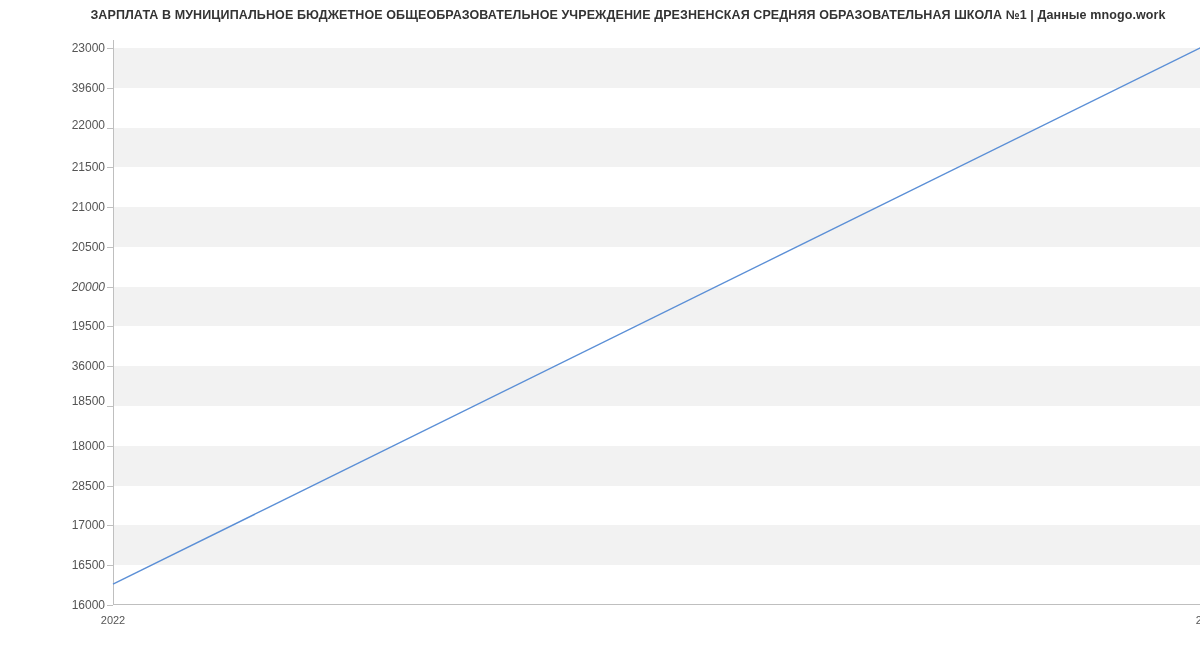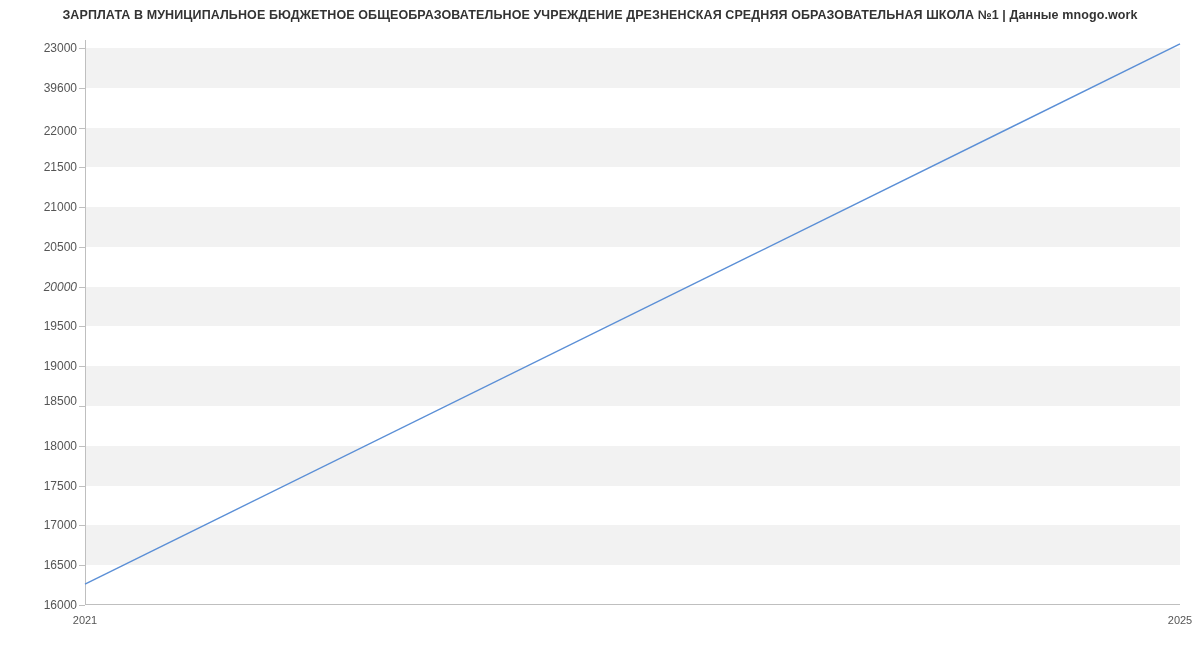--- a/index.html
+++ b/index.html
@@ -7,20 +7,21 @@
     padding: 0;
     background: #ffffff;
     font-family: Verdana, Geneva, sans-serif;
     color: #333333;
   }
   .chart-wrap {
     position: relative;
     width: 972px;
     height: 650px;
     box-sizing: border-box;
+    margin-left: 28px;
   }
   .title {
     position: absolute;
     top: 8px;
     left: 0;
     width: 1200px;
     text-align: center;
     font-size: 12.5px;
     font-weight: 600;
     color: #333333;
@@ -103,40 +104,40 @@
     <div class="y-axis-line"></div>
     <svg class="line-layer" id="line-layer" viewBox="0 0 1095 565" preserveAspectRatio="none">
         <path d="M0 545.1056338028169 L1095 3.978873239436666" fill="none" stroke="#5b8fd6" stroke-width="1.4"></path>
       </svg>
   <div class="y-tick-label" style="top: 565px;">16000</div>
       <div class="y-tick-mark" style="top: 565px;"></div>
       <div class="y-tick-label" style="top: 525.211px;">16500</div>
       <div class="y-tick-mark" style="top: 525.211px;"></div>
       <div class="y-tick-label" style="top: 485.423px;">17000</div>
       <div class="y-tick-mark" style="top: 485.423px;"></div>
-      <div class="y-tick-label" style="top: 445.634px;">17500</div>
+      <div class="y-tick-label" style="top: 445.634px;">28500</div>
       <div class="y-tick-mark" style="top: 445.634px;"></div>
       <div class="y-tick-label" style="top: 405.845px;">18000</div>
       <div class="y-tick-mark" style="top: 405.845px;"></div>
       <div class="y-tick-label" style="top: 361px;">18500</div>
       <div class="y-tick-mark" style="top: 366.056px;"></div>
-      <div class="y-tick-label" style="top: 326.268px;">19000</div>
+      <div class="y-tick-label" style="top: 326.268px;">36000</div>
       <div class="y-tick-mark" style="top: 326.268px;"></div>
       <div class="y-tick-label" style="top: 286.479px;">19500</div>
       <div class="y-tick-mark" style="top: 286.479px;"></div>
       <div class="y-tick-label" style="top: 246.69px; font-style: italic;">20000</div>
       <div class="y-tick-mark" style="top: 246.69px;"></div>
       <div class="y-tick-label" style="top: 206.901px;">20500</div>
       <div class="y-tick-mark" style="top: 206.901px;"></div>
       <div class="y-tick-label" style="top: 167.113px;">21000</div>
       <div class="y-tick-mark" style="top: 167.113px;"></div>
       <div class="y-tick-label" style="top: 127.324px;">21500</div>
       <div class="y-tick-mark" style="top: 127.324px;"></div>
-      <div class="y-tick-label" style="top: 91px; text-align: right;">22000</div>
+      <div class="y-tick-label" style="top: 85px; text-align: right;">22000</div>
       <div class="y-tick-mark" style="top: 87.5352px;"></div>
       <div class="y-tick-label" style="top: 47.7465px;">39600</div>
       <div class="y-tick-mark" style="top: 47.7465px;"></div>
       <div class="y-tick-label" style="top: 7.95775px;">23000</div>
       <div class="y-tick-mark" style="top: 7.95775px;"></div>
-      <div class="x-tick-label" style="left: 0px;">2021</div>
+      <div class="x-tick-label" style="left: 0px;">2022</div>
       <div class="x-tick-label" style="left: 1095px;">2025</div>
     </div>
 </div>
 
 </body></html>

